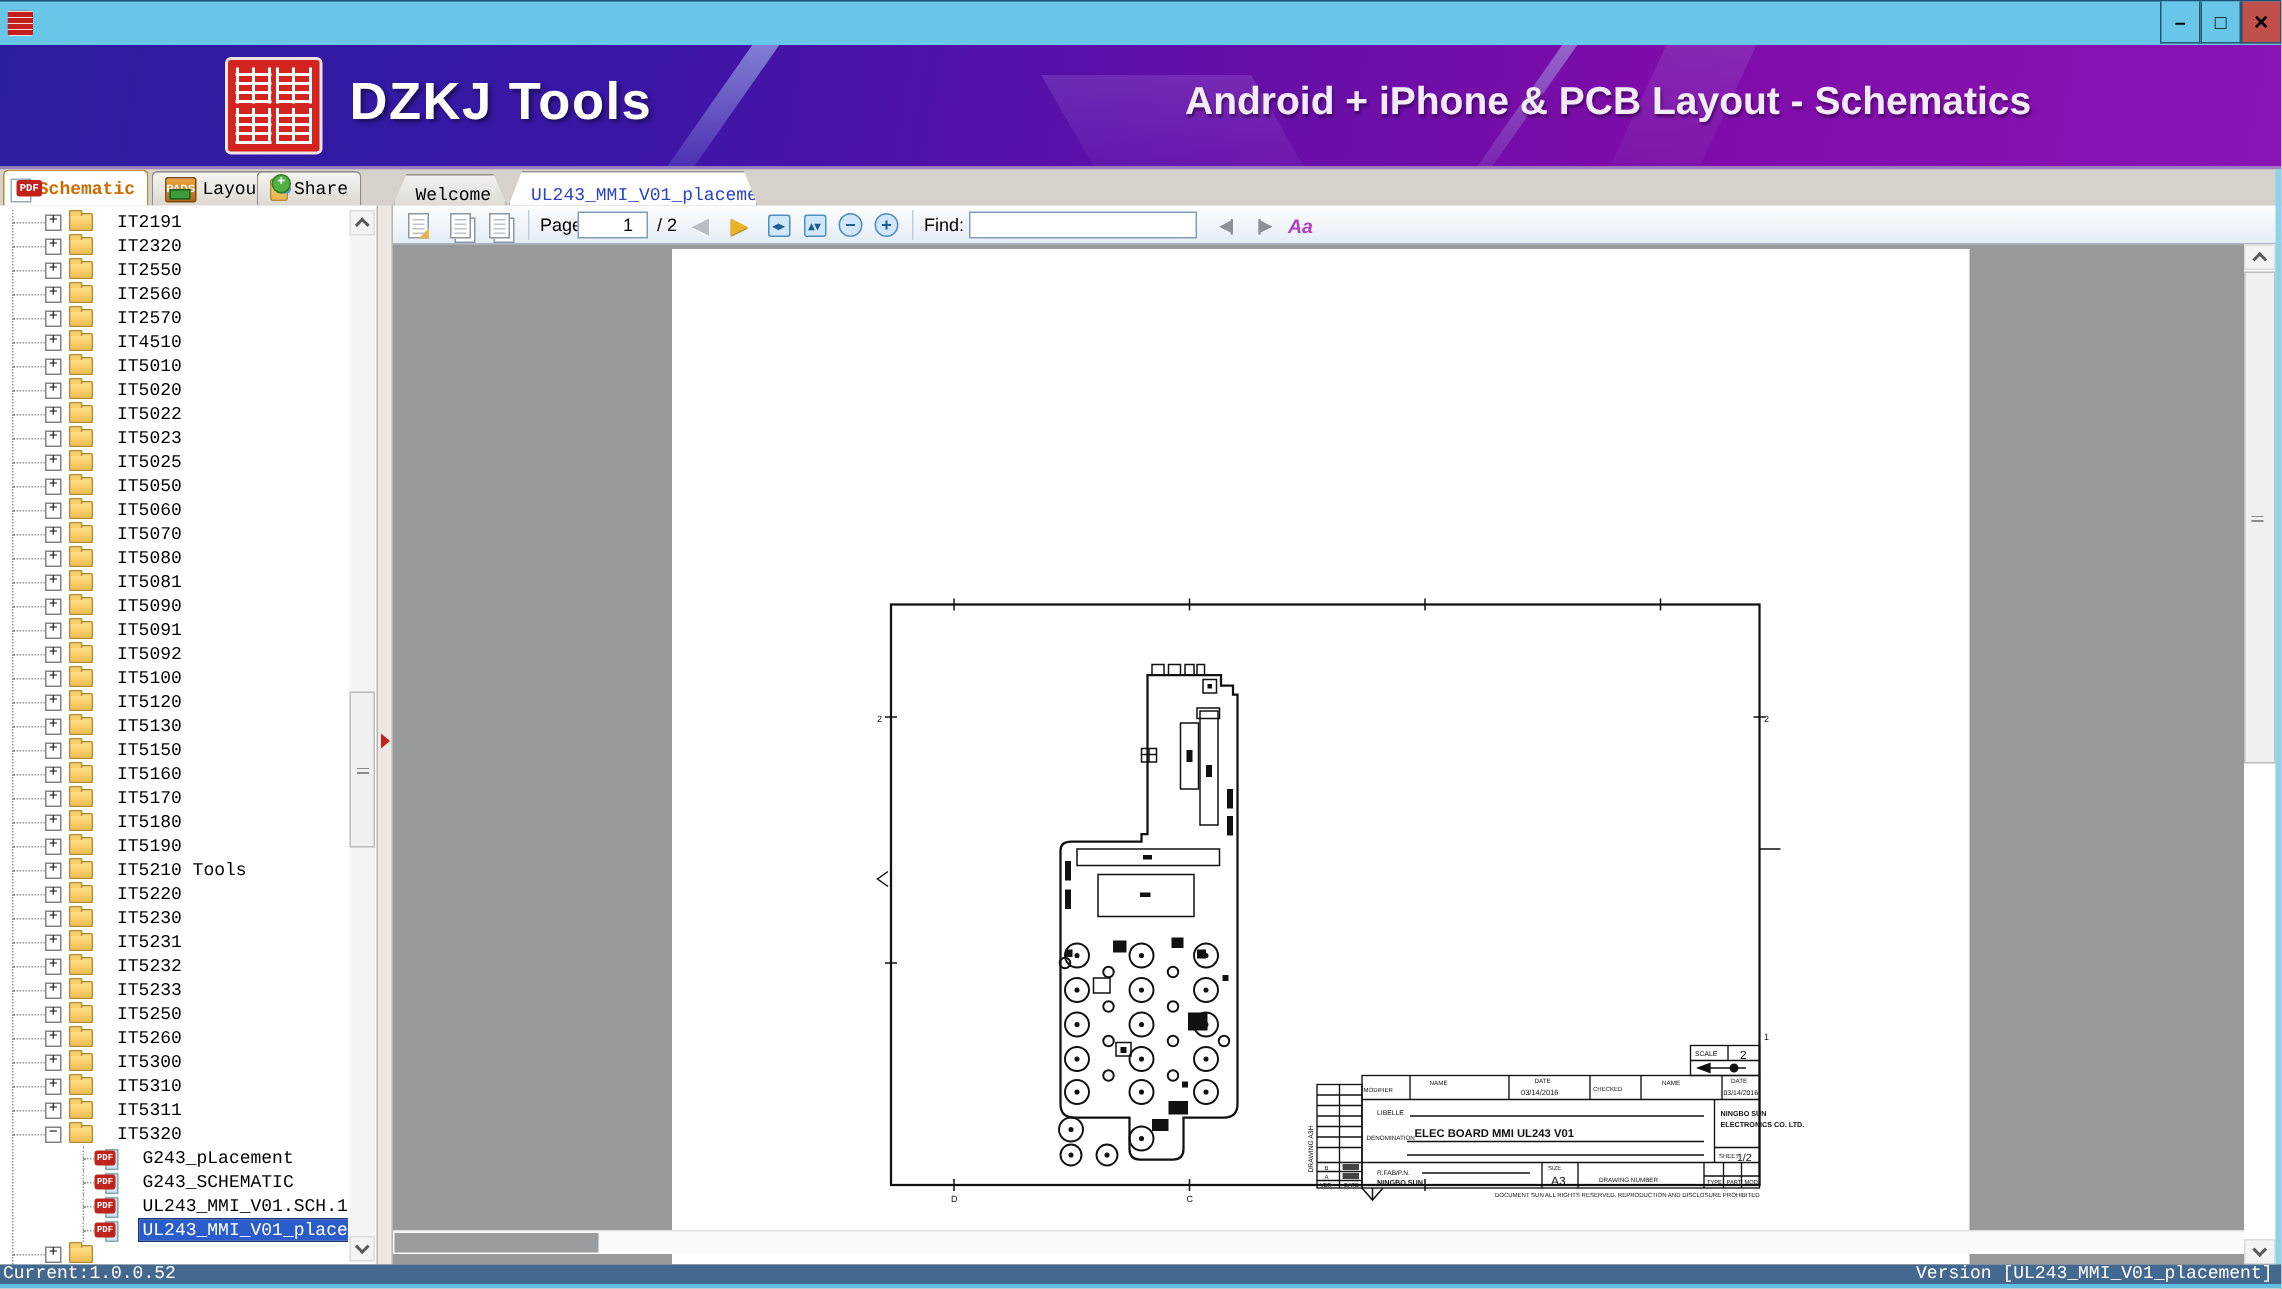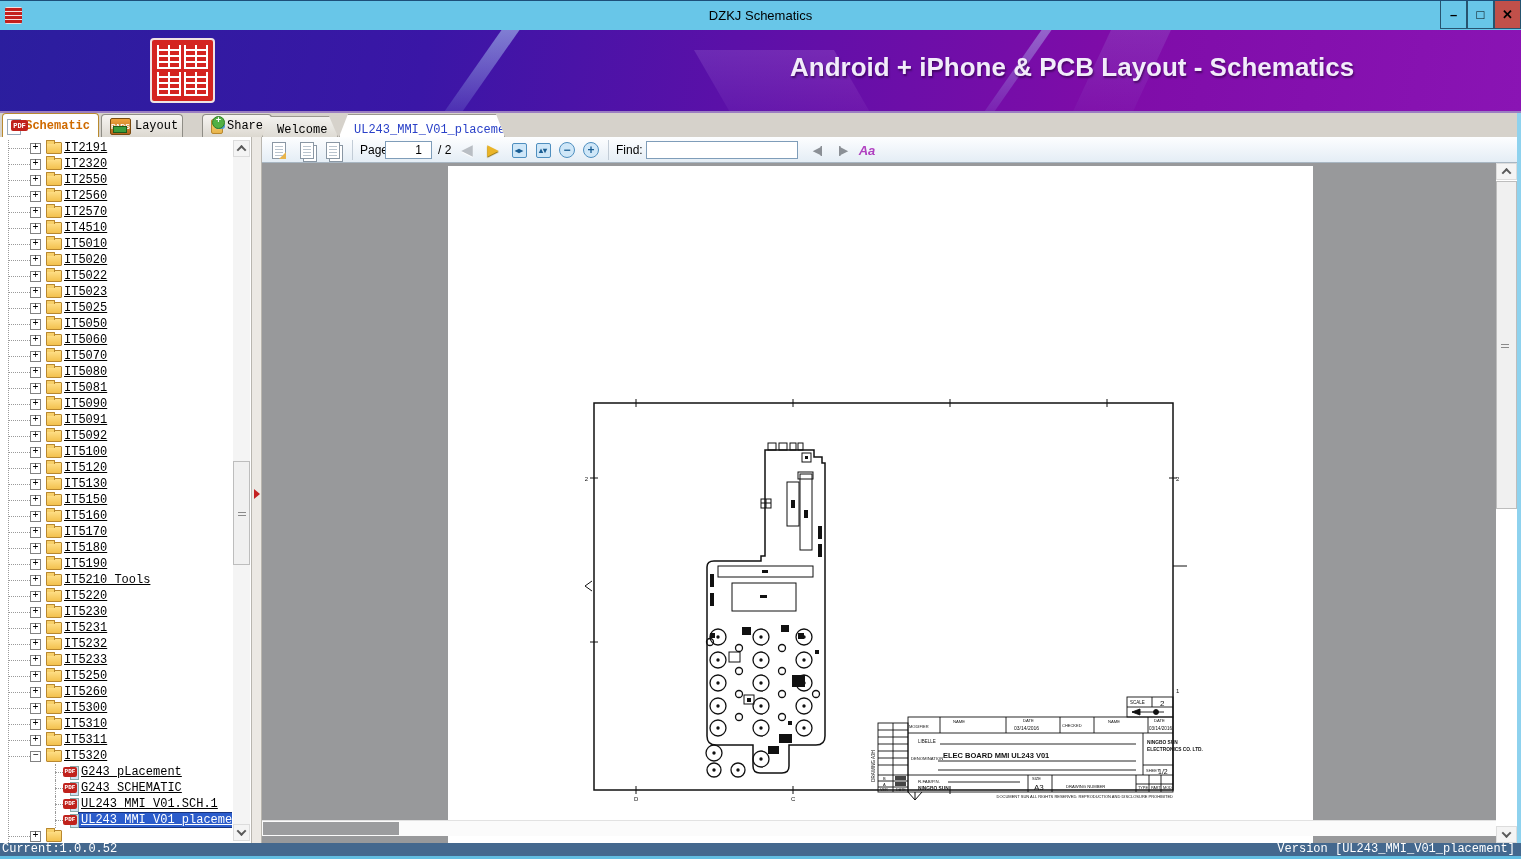--- a/index.html
+++ b/index.html
@@ -94,21 +94,21 @@
   .t-folder .exp::after{content:"+";}
   .t-folder.expanded .exp::after{content:"\2212";}
   .fico{width:16px;height:12px;margin-left:5px;background:linear-gradient(#ffe08a,#f3c14e);border:1px solid #b9882e;border-radius:1px;position:relative;flex:none;}
   .fico::before{content:"";position:absolute;left:-1px;top:-3px;width:7px;height:3px;background:#f7d06a;border:1px solid #b9882e;border-bottom:none;border-radius:1px 1px 0 0;}
   .pico{width:16px;height:13px;margin-left:63px;position:relative;flex:none;}
   .pico::after{content:"";position:absolute;right:0;top:0;width:7px;height:12px;background:#cfe2f2;border:1px solid #8aa;}
   .pico i{position:absolute;left:0;top:1px;width:14px;height:10px;background:#c0221c;border-radius:2px;color:#fff;font-style:normal;
     font-size:6px;font-weight:bold;display:flex;align-items:center;justify-content:center;z-index:1;}
   .t-pdf::before{left:55px;width:10px;}
   .t-pdf::after{content:"";position:absolute;left:55px;top:0;height:16px;border-left:1px dotted #9a9a9a;}
-  .tlbl{margin-left:0;padding:0 2px;text-decoration:underline;}
+  .tlbl{margin-left:14px;padding:0 2px;}
   .selected .tlbl{background:#2b5ccb;color:#fff;outline:1px solid #17347f;}
   .partial{overflow:hidden;}
 
   
   .sscroll{position:absolute;right:1px;top:3px;width:17px;height:701px;background:#f4f4f4;}
   .sbtn{position:absolute;left:0;width:17px;height:17px;background:#f4f4f4;border:1px solid #dcdcdc;display:flex;align-items:center;justify-content:center;}
   .chev{width:7px;height:7px;border-left:2px solid #5a5a5a;border-top:2px solid #5a5a5a;}
   .chev.up{transform:rotate(45deg) translate(1px,1px);}
   .chev.down{transform:rotate(-135deg) translate(1px,1px);}
   .sthumb{position:absolute;left:0;width:17px;background:#f0f0f0;border:1px solid #bdbdbd;}
@@ -138,55 +138,55 @@
 </style>
 </head>
 <body>
 
 <div class="win">
 
   <div class="titlebar">
     <span class="app-logo-sm">
         <span class="sr">东震科技</span>
       </span>
-    <span class="title">DZKJ Schematics</span>
     <span class="winbtns">
       <span class="wbtn">–</span>
       <span class="wbtn">□</span>
       <span class="wbtn close">✕</span>
     </span>
   </div>
 
   <div class="banner">
     <span class="streak s1"></span>
     <span class="streak s2"></span>
     <span class="streak s3"></span>
     <span class="streak s4"></span>
     <span class="logo-big">
         <b></b>
         <b></b>
         <b></b>
         <b></b>
         <span class="sr">东震科技</span>
       </span>
+    <span class="brand">DZKJ Tools</span>
     <span class="tagline">Android + iPhone &amp; PCB Layout - Schematics</span>
   </div>
 
   <div class="tabbar">
     <div class="atab active" style="left:2px;width:97px;">
       <span class="ticon pdfbadge">
           <i>PDF</i>
         </span>
       <span>Schematic</span>
     </div>
     <div class="atab" style="left:101px;width:82px;">
       <span class="ticon padsbadge">PADS</span>
       <span>Layout</span>
     </div>
-    <div class="atab" style="left:202px;width:70px;justify-content:center;">
+    <div class="atab" style="left:171px;width:70px;justify-content:center;">
       <span class="ticon sharebadge"></span>
       <span>Share</span>
     </div>
     <div class="dtab" style="left:262px;width:76px;">
       <span>Welcome</span>
     </div>
     <div class="dtab active" style="left:339px;width:166px;">
       <span>UL243_MMI_V01_placement</span>
       <span class="tclose">x</span>
     </div>

